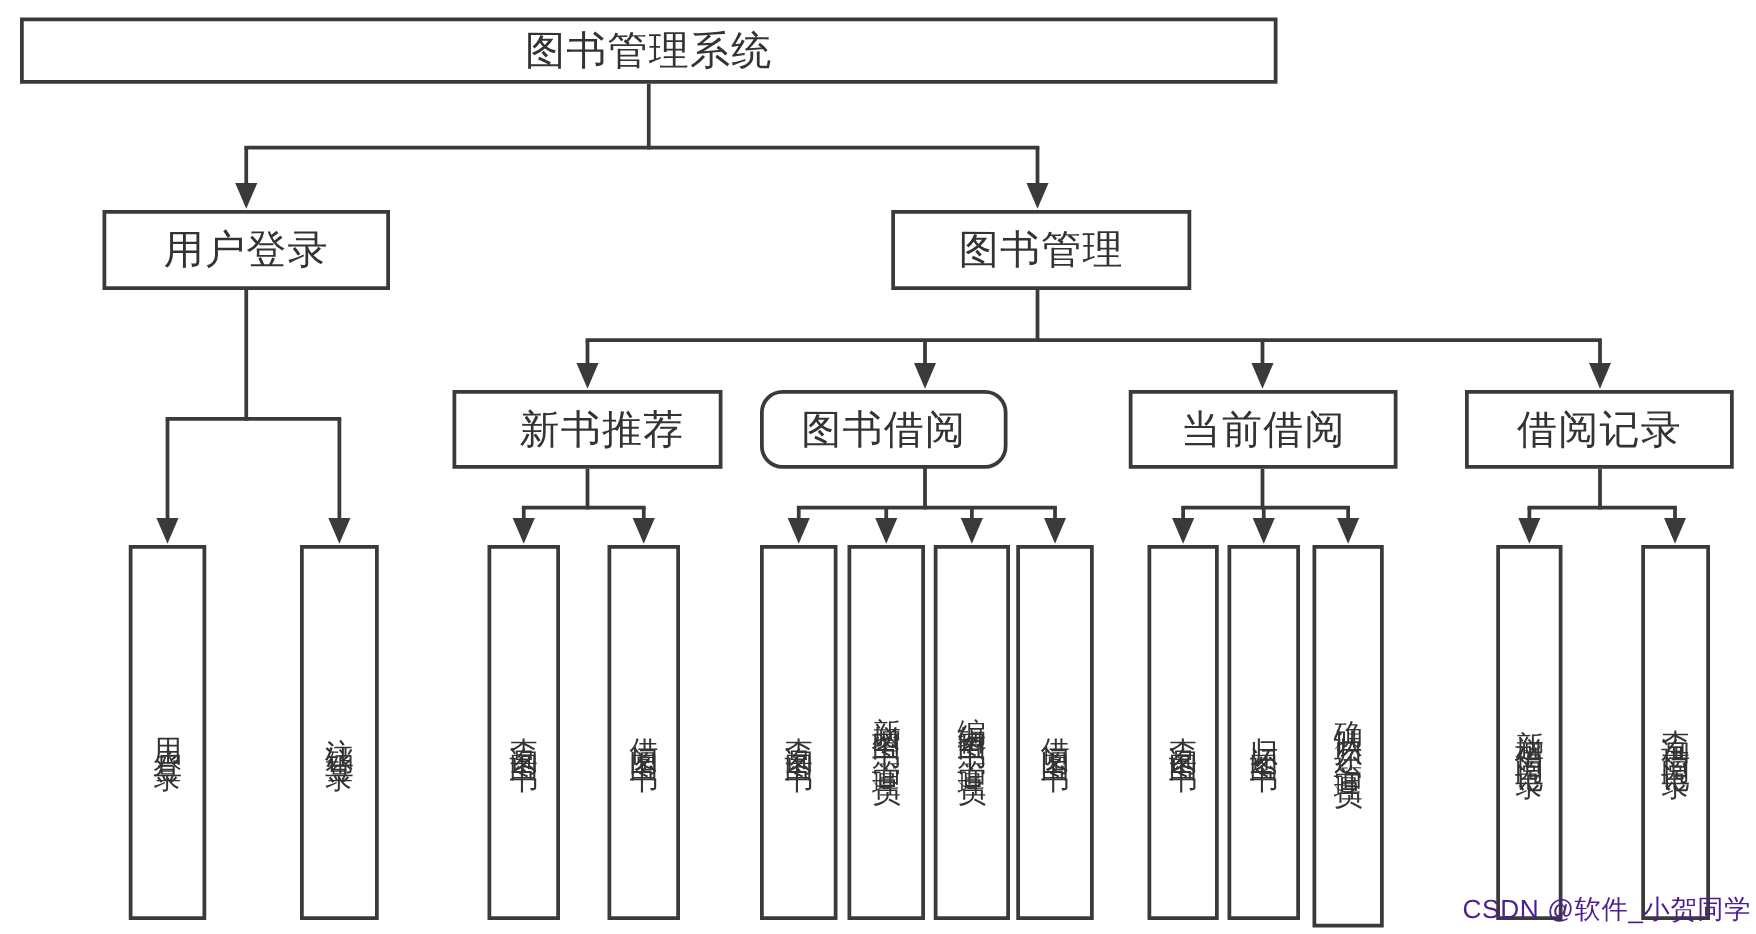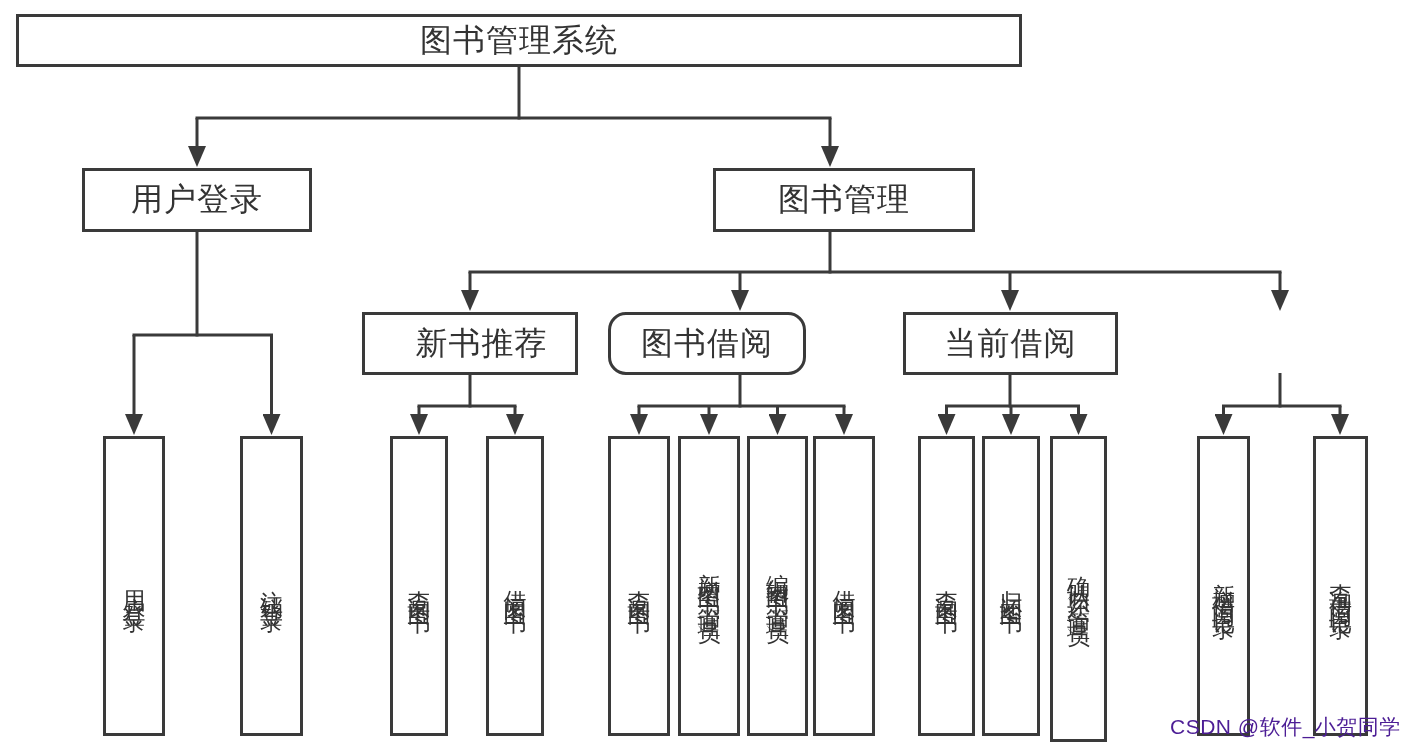--- a/index.html
+++ b/index.html
@@ -128,33 +128,36 @@
     </g>
   </svg>
 
   <div class="node" style="left:16px; top:14px; width:1006px; height:53px;">
     <span>图书管理系统</span>
   </div>
 
   <div class="node" style="left:82px; top:168px; width:230px; height:64px;">
     <span>用户登录</span>
   </div>
-  <div class="node" style="left:713px; top:168px; width:262px; height:64px;">
+  <div class="node" style="left:713px; top:168px; width:240px; height:64px;">
     <span>图书管理</span>
   </div>
 
   <div class="node" style="left:362px; top:312px; width:216px; height:63px;padding-left:23px;">
     <span>新书推荐</span>
   </div>
   <div class="node" style="left:608px; top:312px; width:198px; height:63px;border-radius:18px;">
     <span>图书借阅</span>
   </div>
   <div class="node" style="left:903px; top:312px; width:215px; height:63px;">
     <span>当前借阅</span>
   </div>
+  <div class="node" style="left:1172px; top:312px; width:215px; height:63px;">
+    <span>借阅记录</span>
+  </div>
 
   <div class="node leaf" style="left:103px; top:436px; width:62px; height:300px;">
     <span class="vtext">用户登录</span>
   </div>
   <div class="node leaf" style="left:240px; top:436px; width:63px; height:300px;">
     <span class="vtext">注销登录</span>
   </div>
 
   <div class="node leaf" style="left:390px; top:436px; width:58px; height:300px;">
     <span class="vtext">查询图书</span>

